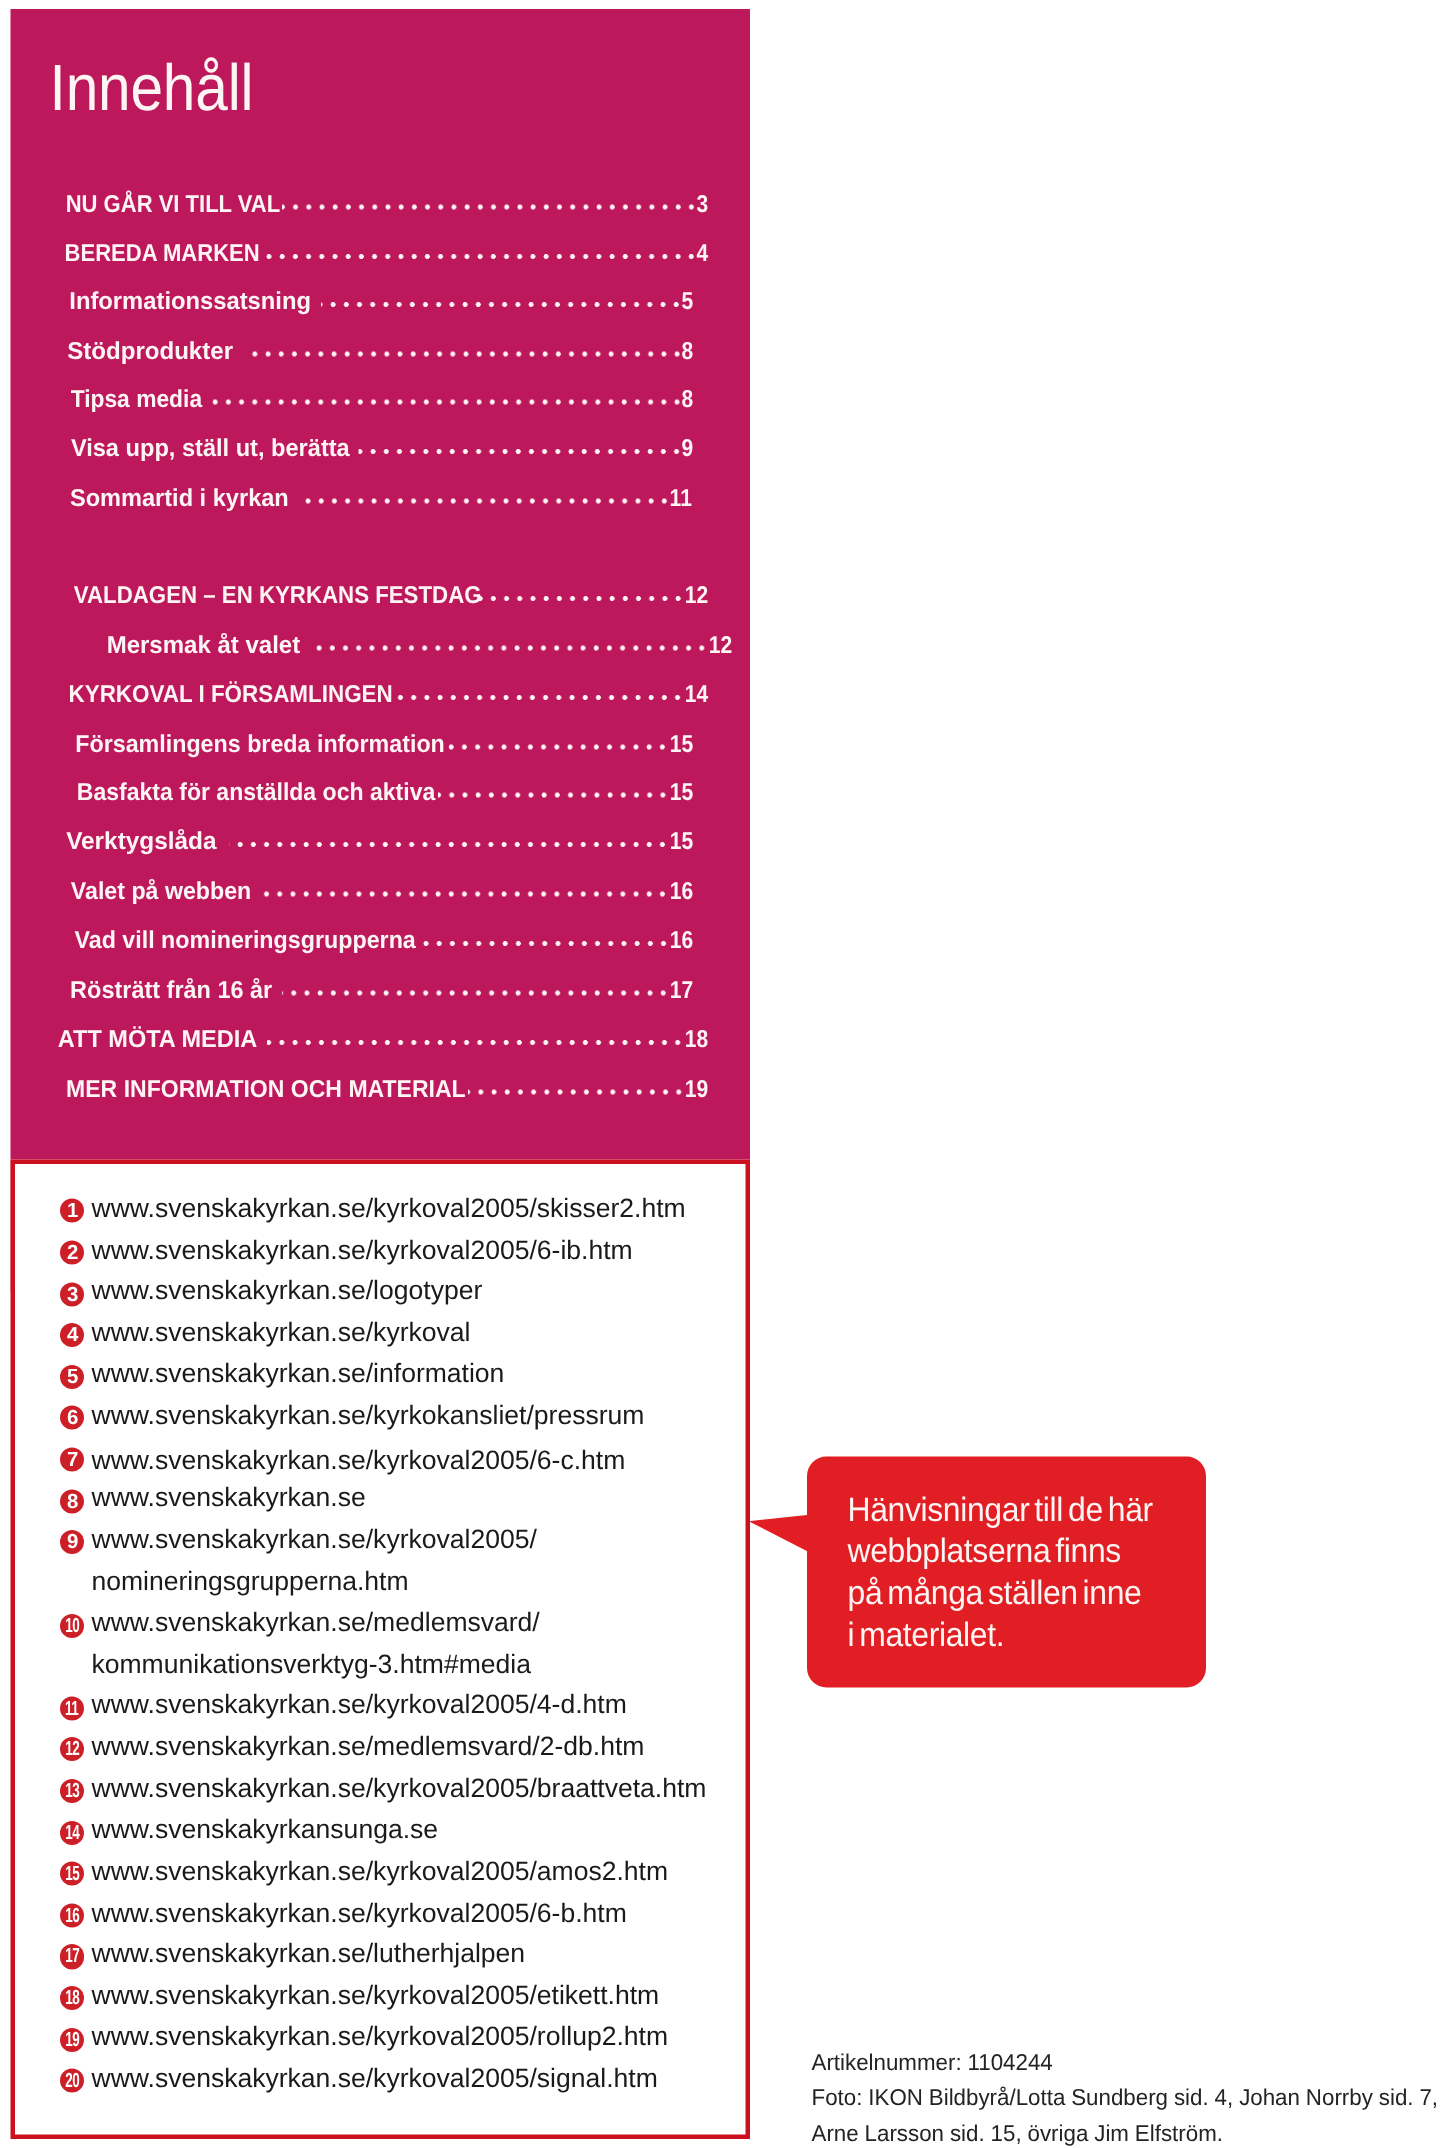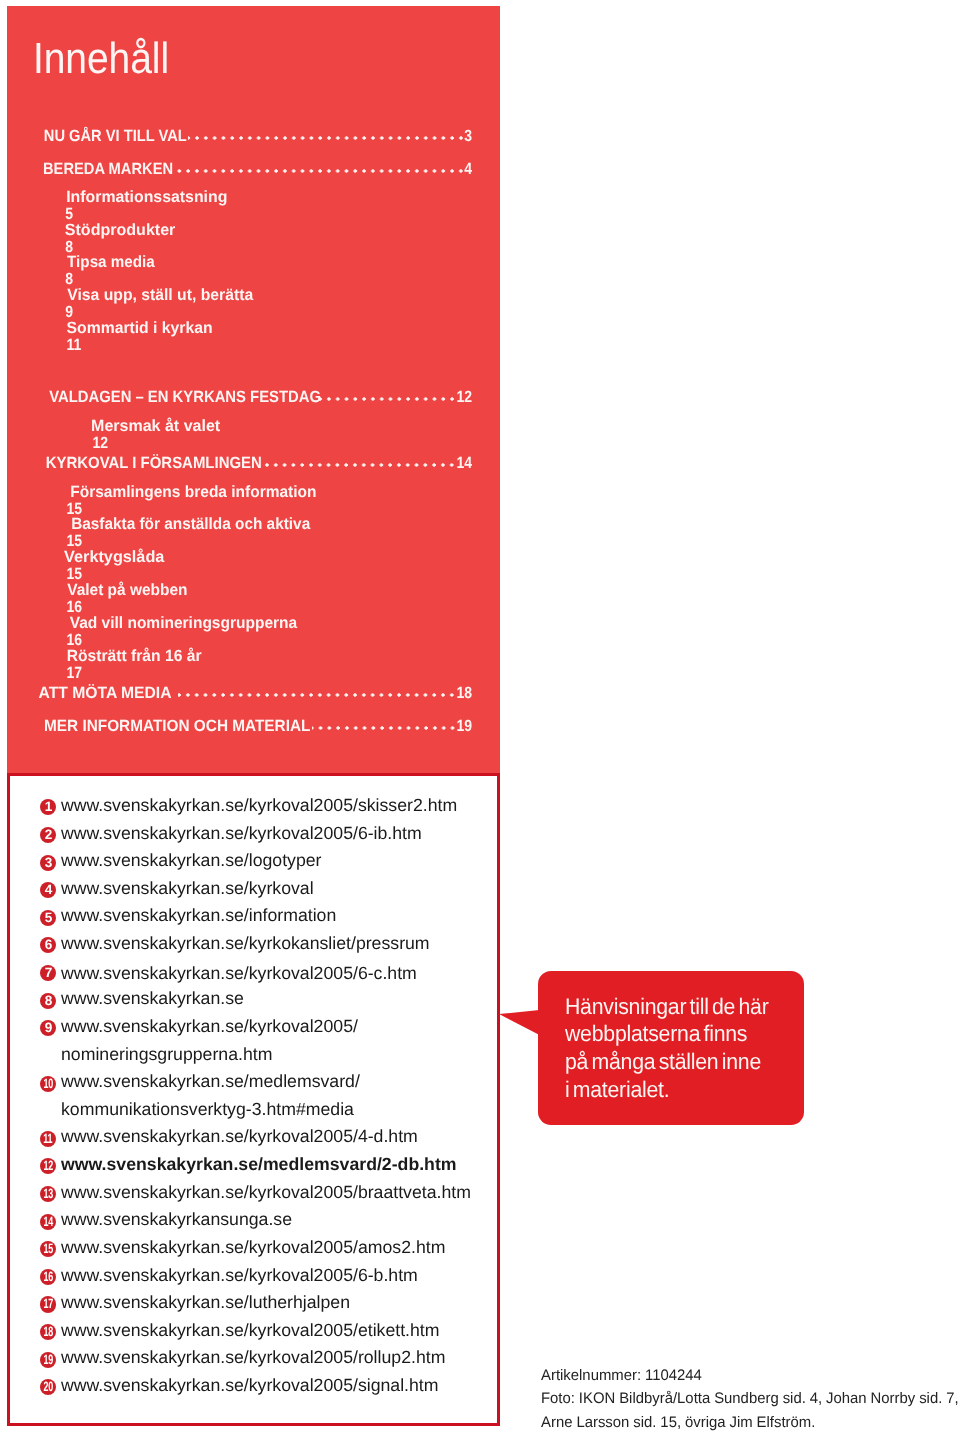--- a/index.html
+++ b/index.html
@@ -1,29 +1,29 @@
 <!DOCTYPE html>
 <html lang="sv"><head>
 <meta charset="utf-8">
 <title>Innehall</title>
 <style>
   html,body{margin:0;padding:0;}
   body{width:960px;height:1432px;background:#ffffff;font-family:"Liberation Sans",sans-serif;-webkit-font-smoothing:antialiased;text-rendering:geometricPrecision;}
   .page{position:relative;width:960px;height:1432px;overflow:hidden;transform:translateZ(0);}
 
   
-  .toc-panel{position:absolute;left:7px;top:6px;width:492.6px;height:855px;background:#ef4444;}
+  .toc-panel{position:absolute;left:7px;top:6px;width:492.6px;height:855px;background:#be185d;}
   .toc-title{position:absolute;left:26.3px;top:31.8px;font-size:43.6px;font-weight:400;color:#fdf5f3;
              line-height:1;letter-spacing:-0.1px;transform:scaleX(0.895);transform-origin:left top;white-space:nowrap;}
 
   .toc-list{position:absolute;left:-7px;top:-6px;width:960px;height:1432px;opacity:0.999;}
   .toc-row{position:absolute;display:flex;align-items:baseline;white-space:nowrap;color:#fdf5f3;
            font-size:16.3px;font-weight:700;height:17px;line-height:17px;}
   .toc-row.lvl1{left:36.3px;width:435.7px;}
-  .toc-row.lvl2{left:64px;width:417.7px;flex-direction:column;}
+  .toc-row.lvl2{left:44px;width:417.7px;}
   .toc-label{flex:0 0 auto;white-space:nowrap;display:inline-block;transform-origin:left baseline;}
   .toc-dots{flex:1 1 auto;overflow:hidden;height:17px;position:relative;}
   .toc-dots::after{content:"";position:absolute;left:9px;right:-3.5px;bottom:0px;height:6px;
      background-image:radial-gradient(circle at 2px 3px, #fdf5f3 1.45px, rgba(253,245,243,0.0) 1.85px);
      background-size:8.81px 6px;background-repeat:repeat-x;background-position:right bottom;}
   .toc-page{flex:0 0 auto;display:inline-block;transform:scaleX(0.86);transform-origin:right center;margin-left:-1.6px;}
 
   
   .link-box{position:absolute;left:7px;top:773px;width:492.6px;height:652.6px;border:3.4px solid #cb1020;background:#ffffff;box-sizing:border-box;}
   .link-layer{position:absolute;left:0;top:0;width:960px;height:1432px;opacity:0.999;}
@@ -189,21 +189,21 @@
       </div>
       <div class="link-row" style="left: 61px; top: 1073.2px;">www.svenskakyrkan.se/medlemsvard/</div>
       <div class="link-row" style="left: 61px; top: 1100.82px;">kommunikationsverktyg-3.htm#media</div>
       <div class="badge" style="left: 40.2px; top: 1130.74px;">
         <span style="transform: scaleX(0.66);">11</span>
       </div>
       <div class="link-row" style="left: 61px; top: 1128.44px;">www.svenskakyrkan.se/kyrkoval2005/4-d.htm</div>
       <div class="badge" style="left: 40.2px; top: 1158.36px;">
         <span style="transform: scaleX(0.66);">12</span>
       </div>
-      <div class="link-row" style="left: 61px; top: 1156.06px; font-weight: bold;">www.svenskakyrkan.se/medlemsvard/2-db.htm</div>
+      <div class="link-row" style="left: 61px; top: 1156.06px;">www.svenskakyrkan.se/medlemsvard/2-db.htm</div>
       <div class="badge" style="left: 40.2px; top: 1185.98px;">
         <span style="transform: scaleX(0.66);">13</span>
       </div>
       <div class="link-row" style="left: 61px; top: 1183.68px;">www.svenskakyrkan.se/kyrkoval2005/braattveta.htm</div>
       <div class="badge" style="left: 40.2px; top: 1213.6px;">
         <span style="transform: scaleX(0.66);">14</span>
       </div>
       <div class="link-row" style="left: 61px; top: 1211.3px;">www.svenskakyrkansunga.se</div>
       <div class="badge" style="left: 40.2px; top: 1241.22px;">
         <span style="transform: scaleX(0.66);">15</span>

